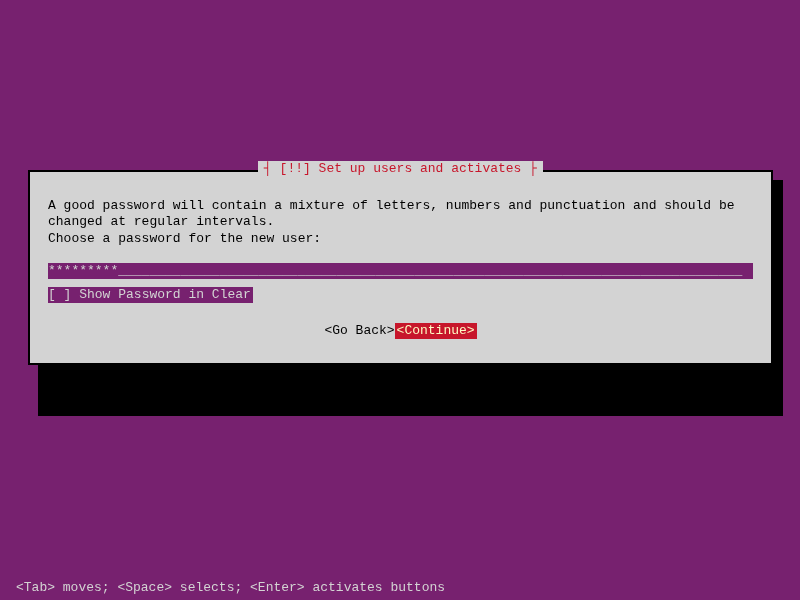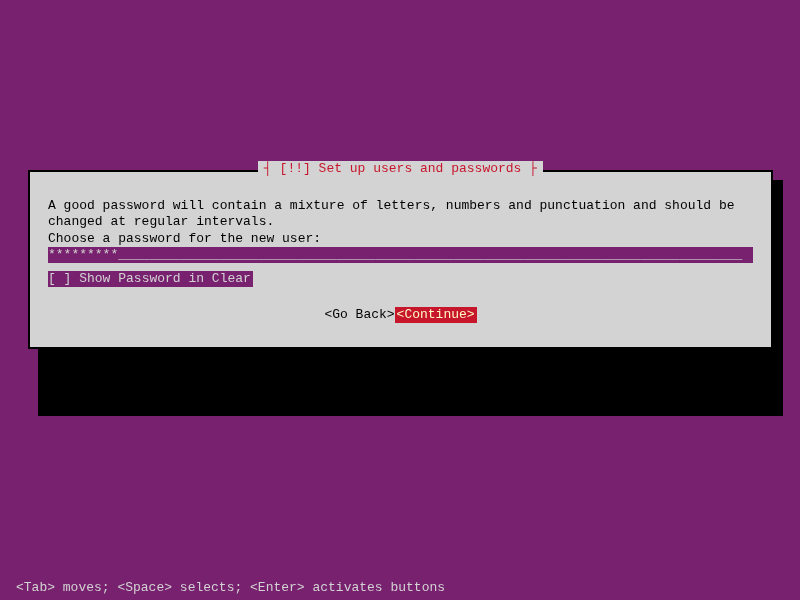--- a/index.html
+++ b/index.html
@@ -54,20 +54,21 @@
     .content {
       padding: 18px 10px 10px 10px;
     }
     .body-text {
       color: #000;
       white-space: pre-wrap;
       margin-bottom: 1px;
     }
     .prompt {
       color: #000;
+      margin-bottom: 16px;
     }
     .password-field {
       background: #77216f;
       color: #d3d3d3;
       height: 16px;
       line-height: 16px;
       white-space: pre;
       overflow: hidden;
       margin-bottom: 8px;
       letter-spacing: 0;
@@ -109,21 +110,21 @@
       white-space: pre;
     }
   </style>
 </head>
 <body>
 
 <div class="dialog-wrapper">
   <div class="dialog-shadow"></div>
   <div class="dialog">
     <div class="dialog-title-row">
-      <span class="dialog-title"><span>┤ </span><span>[!!] Set up users and passwords</span><span> ├</span></span>
+      <span class="dialog-title"><span>┤ </span><span>[!!] Set up users and activates</span><span> ├</span></span>
     </div>
     <div class="content">
       <div class="body-text">A good password will contain a mixture of letters, numbers and punctuation and should be
 changed at regular intervals.</div>
       <div class="prompt">Choose a password for the new user:</div>
       <div class="password-field"><span>*********</span><span class="password-filler">________________________________________________________________________________</span></div>
       <div class="checkbox-row">
         <span class="checkbox"><span>[ ]</span> <span>Show Password in Clear</span></span>
       </div>
       <div class="button-row">

